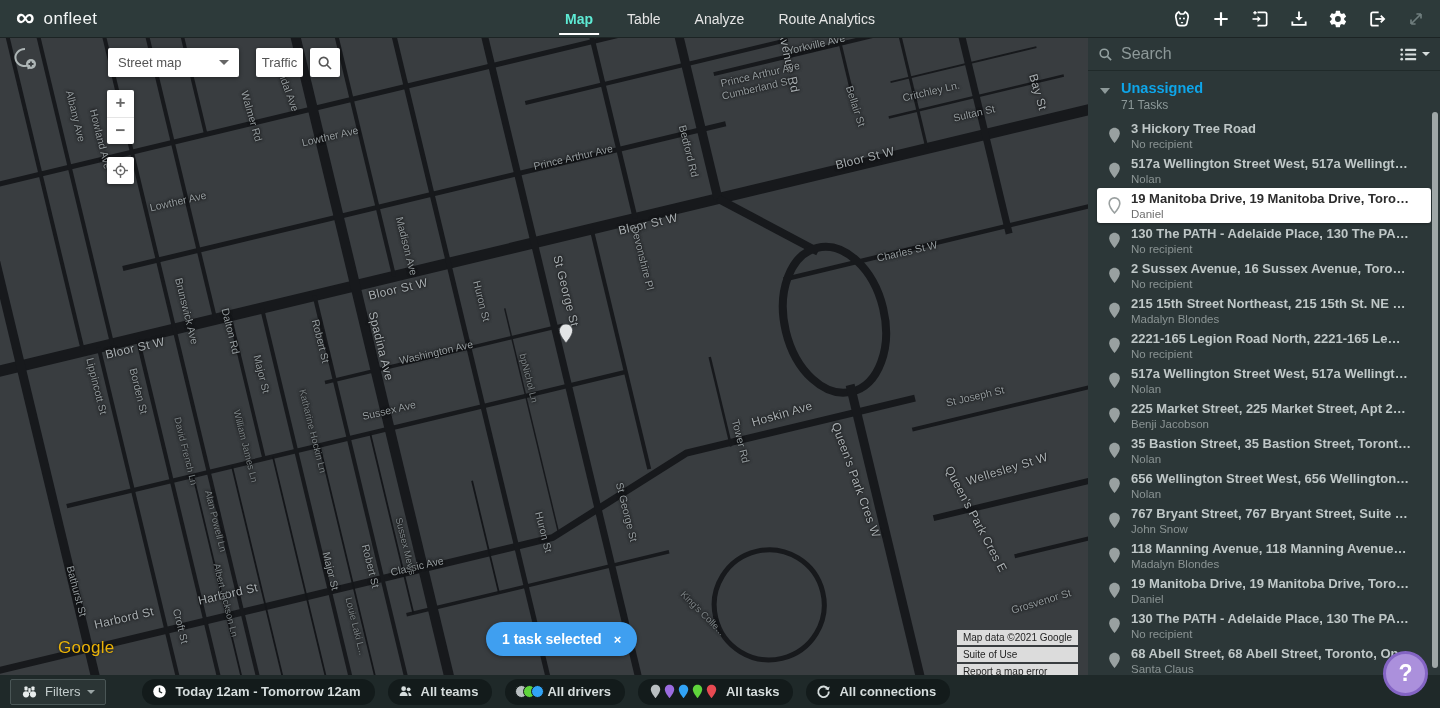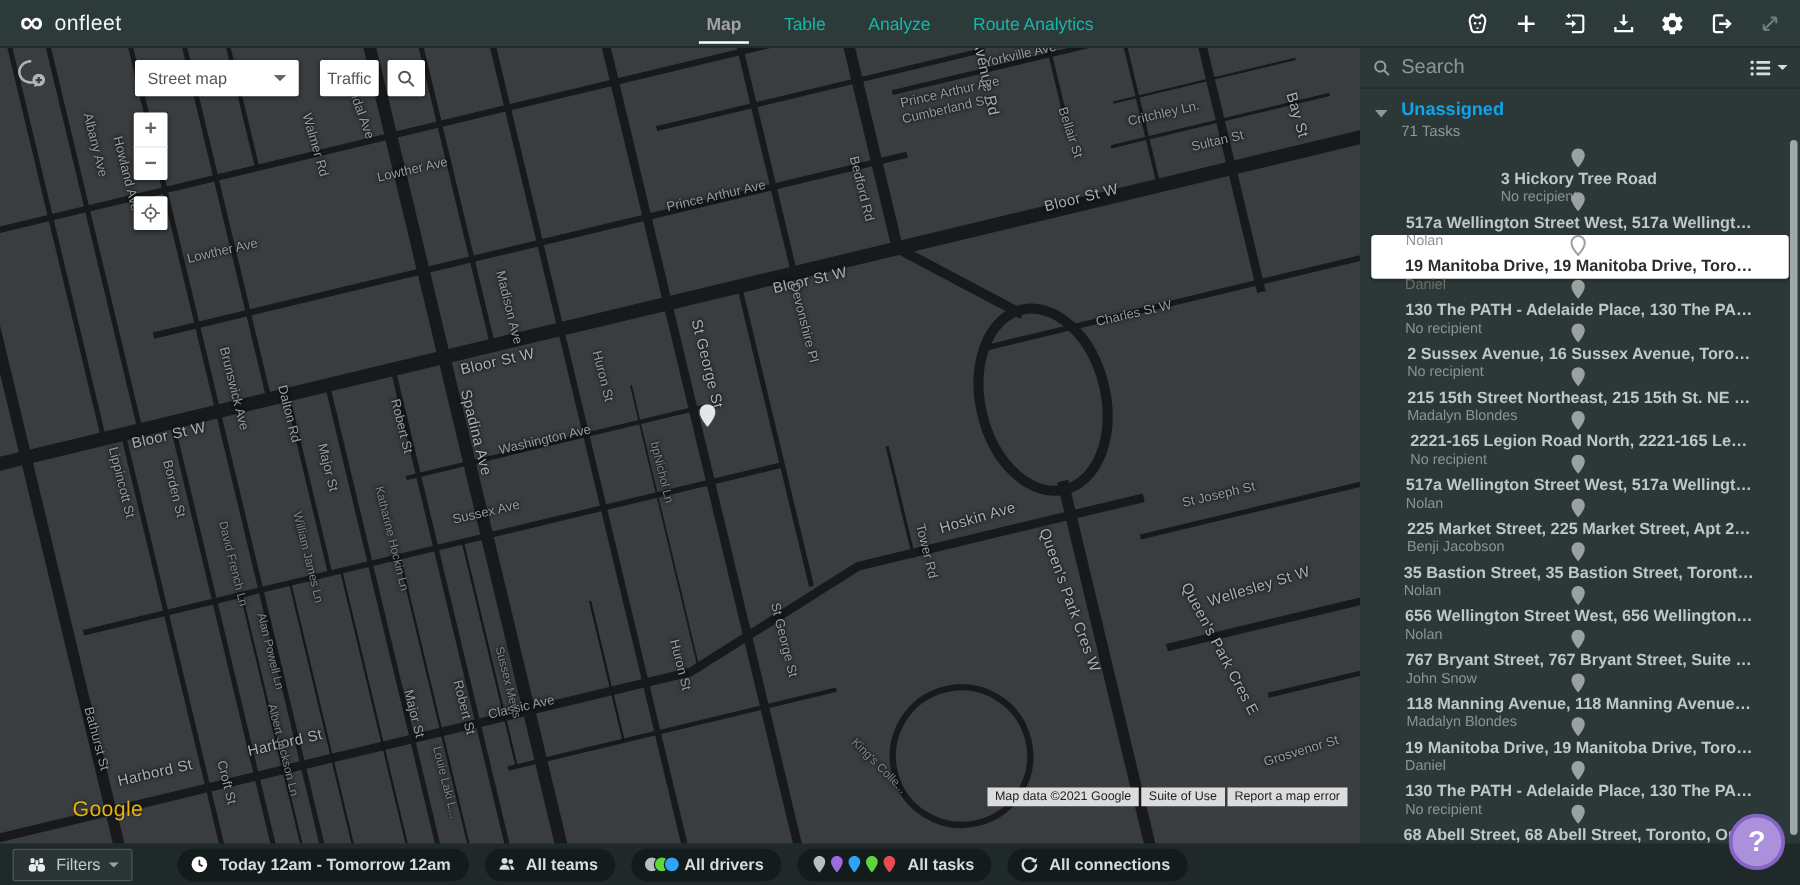--- a/index.html
+++ b/index.html
@@ -8,23 +8,23 @@
 
   
   .topbar { position:absolute; left:0; top:0; width:1440px; height:38px;
             background:#2d3a3a; display:flex; align-items:center; z-index:50;
             border-bottom:1px solid #1c2424; }
   .logo { display:flex; align-items:center; gap:9px; margin-left:16px; color:#fff; }
   .logo .inf { font-size:26px; font-weight:bold; line-height:20px; margin-top:-4px; }
   .logo .word { font-size:17px; letter-spacing:.4px; color:#f2f5f5; }
   .tabs { position:absolute; left:50%; top:0; transform:translateX(-50%);
           height:38px; display:flex; align-items:center; gap:34px; }
-  .tab { font-size:14px; color:#14b8a6; cursor:pointer; position:relative;
+  .tab { font-size:14px; color:#e5e5e5; cursor:pointer; position:relative;
          height:38px; display:flex; align-items:center; }
-  .tab.active { color:#a3a3a3; font-weight:bold; }
+  .tab.active { color:#5eead4; font-weight:bold; }
   .tab.active::after { content:""; position:absolute; left:-6px; right:-6px; bottom:3px;
          height:2px; background:#fff; }
   .top-actions { position:absolute; right:14px; top:0; height:38px;
                  display:flex; align-items:center; gap:19px; }
   .top-actions .ticon { width:20px; height:20px; color:#fff; cursor:pointer; }
   .top-actions .ticon svg { width:100%; height:100%; }
   .top-actions .ticon.dim { color:#6f7d7d; }
 
   
   .map-region { position:absolute; left:0; top:38px; width:1088px; height:637px;
@@ -56,21 +56,21 @@
 
   .map-pin { position:absolute; transform:translate(-50%,-90%); }
 
   .sel-pill { position:absolute; left:486px; top:584px; height:34px; background:#3f9ff0;
               border-radius:17px; display:flex; align-items:center; padding:0 16px;
               color:#fff; font-size:14px; font-weight:bold; box-shadow:0 1px 4px rgba(0,0,0,.4); }
   .sel-pill .x { margin-left:12px; font-size:13px; cursor:pointer; }
 
   .google-logo { position:absolute; left:58px; top:600px; color:#eab308; font-size:17px;
                  letter-spacing:.3px; text-shadow:0 0 3px rgba(0,0,0,.6); }
-  .attr-bar { position:absolute; right:10px; top:592px; display:flex; gap:2px; }
+  .attr-bar { position:absolute; right:10px; top:592px; display:flex; gap:2px;flex-direction:column; }
   .attr-box { background:#dcdcdc; color:#1f1f1f; font-size:10px; padding:2px 6px; cursor:pointer; }
 
   
   .sidebar { position:absolute; left:1088px; top:38px; width:352px; height:637px;
              background:#2c3738; z-index:40; }
   .sb-search { height:33px; display:flex; align-items:center; padding:0 10px;
                border-bottom:1px solid #202a2a; }
   .sb-search .sicon { width:15px; height:15px; color:#93a0a0; flex:none; }
   .sb-search input { background:transparent; border:none; outline:none; color:#cfd6d6;
                font-size:16px; margin-left:8px; flex:1; font-family:inherit; }
@@ -82,21 +82,21 @@
 
   .group-hdr { position:relative; padding:9px 0 6px 33px; cursor:pointer; }
   .group-hdr .gcaret { position:absolute; left:12px; top:17px; width:0; height:0;
                border-left:5px solid transparent; border-right:5px solid transparent;
                border-top:6px solid #8d9999; }
   .group-name { font-size:14.5px; font-weight:bold; color:#0ea5e9; }
   .group-count { font-size:12px; color:#8d9999; margin-top:2px; }
 
   .task-list { position:relative; }
   .task-row { height:35px; display:flex; align-items:center; padding:0 14px 0 12px;
-              cursor:pointer;flex-direction:column; }
+              cursor:pointer; }
   .task-row .pin { width:13px; height:17px; flex:none; margin:0 10px 0 8px; }
   .task-row .pin path { fill:#99a1a1; stroke:none; }
   .task-texts { min-width:0; }
   .task-title { font-size:13px; font-weight:bold; color:#bfc7c7; white-space:nowrap;
               overflow:hidden; line-height:16px; }
   .task-sub { font-size:11.5px; color:#8b9494; white-space:nowrap; overflow:hidden;
               line-height:14px; }
   .task-row.selected { background:#fff; border-radius:3px; margin:0 9px;
               padding:0 5px 0 3px; box-shadow:0 1px 3px rgba(0,0,0,.35); }
   .task-row.selected .task-title { color:#2d2d2d; }
@@ -340,20 +340,24 @@
         <line x1="18" y1="12" x2="22.5" y2="12"></line>
     </svg>
   </div>
 
   <div class="map-pin" id="map-pin" style="left: 566px; top: 307px;">
     <svg width="15" height="20" viewBox="0 0 12 16">
       <path d="M6 .5C3 .5.7 2.8.7 5.8c0 4 5.3 9.7 5.3 9.7s5.3-5.7 5.3-9.7C11.3 2.8 9 .5 6 .5z" fill="#e3e5e6" stroke="#3a3e41" stroke-width=".6"></path>
     </svg>
   </div>
 
+  <div class="sel-pill">
+    <span>1 task selected</span>
+    <span class="x">×</span>
+  </div>
 
   <div class="google-logo">Google</div>
   <div class="attr-bar" id="attr-bar">
       <span class="attr-box">Map data ©2021 Google</span>
       <span class="attr-box">Suite of Use</span>
       <span class="attr-box">Report a map error</span>
     </div>
 </div>
 
 <div class="sidebar">

